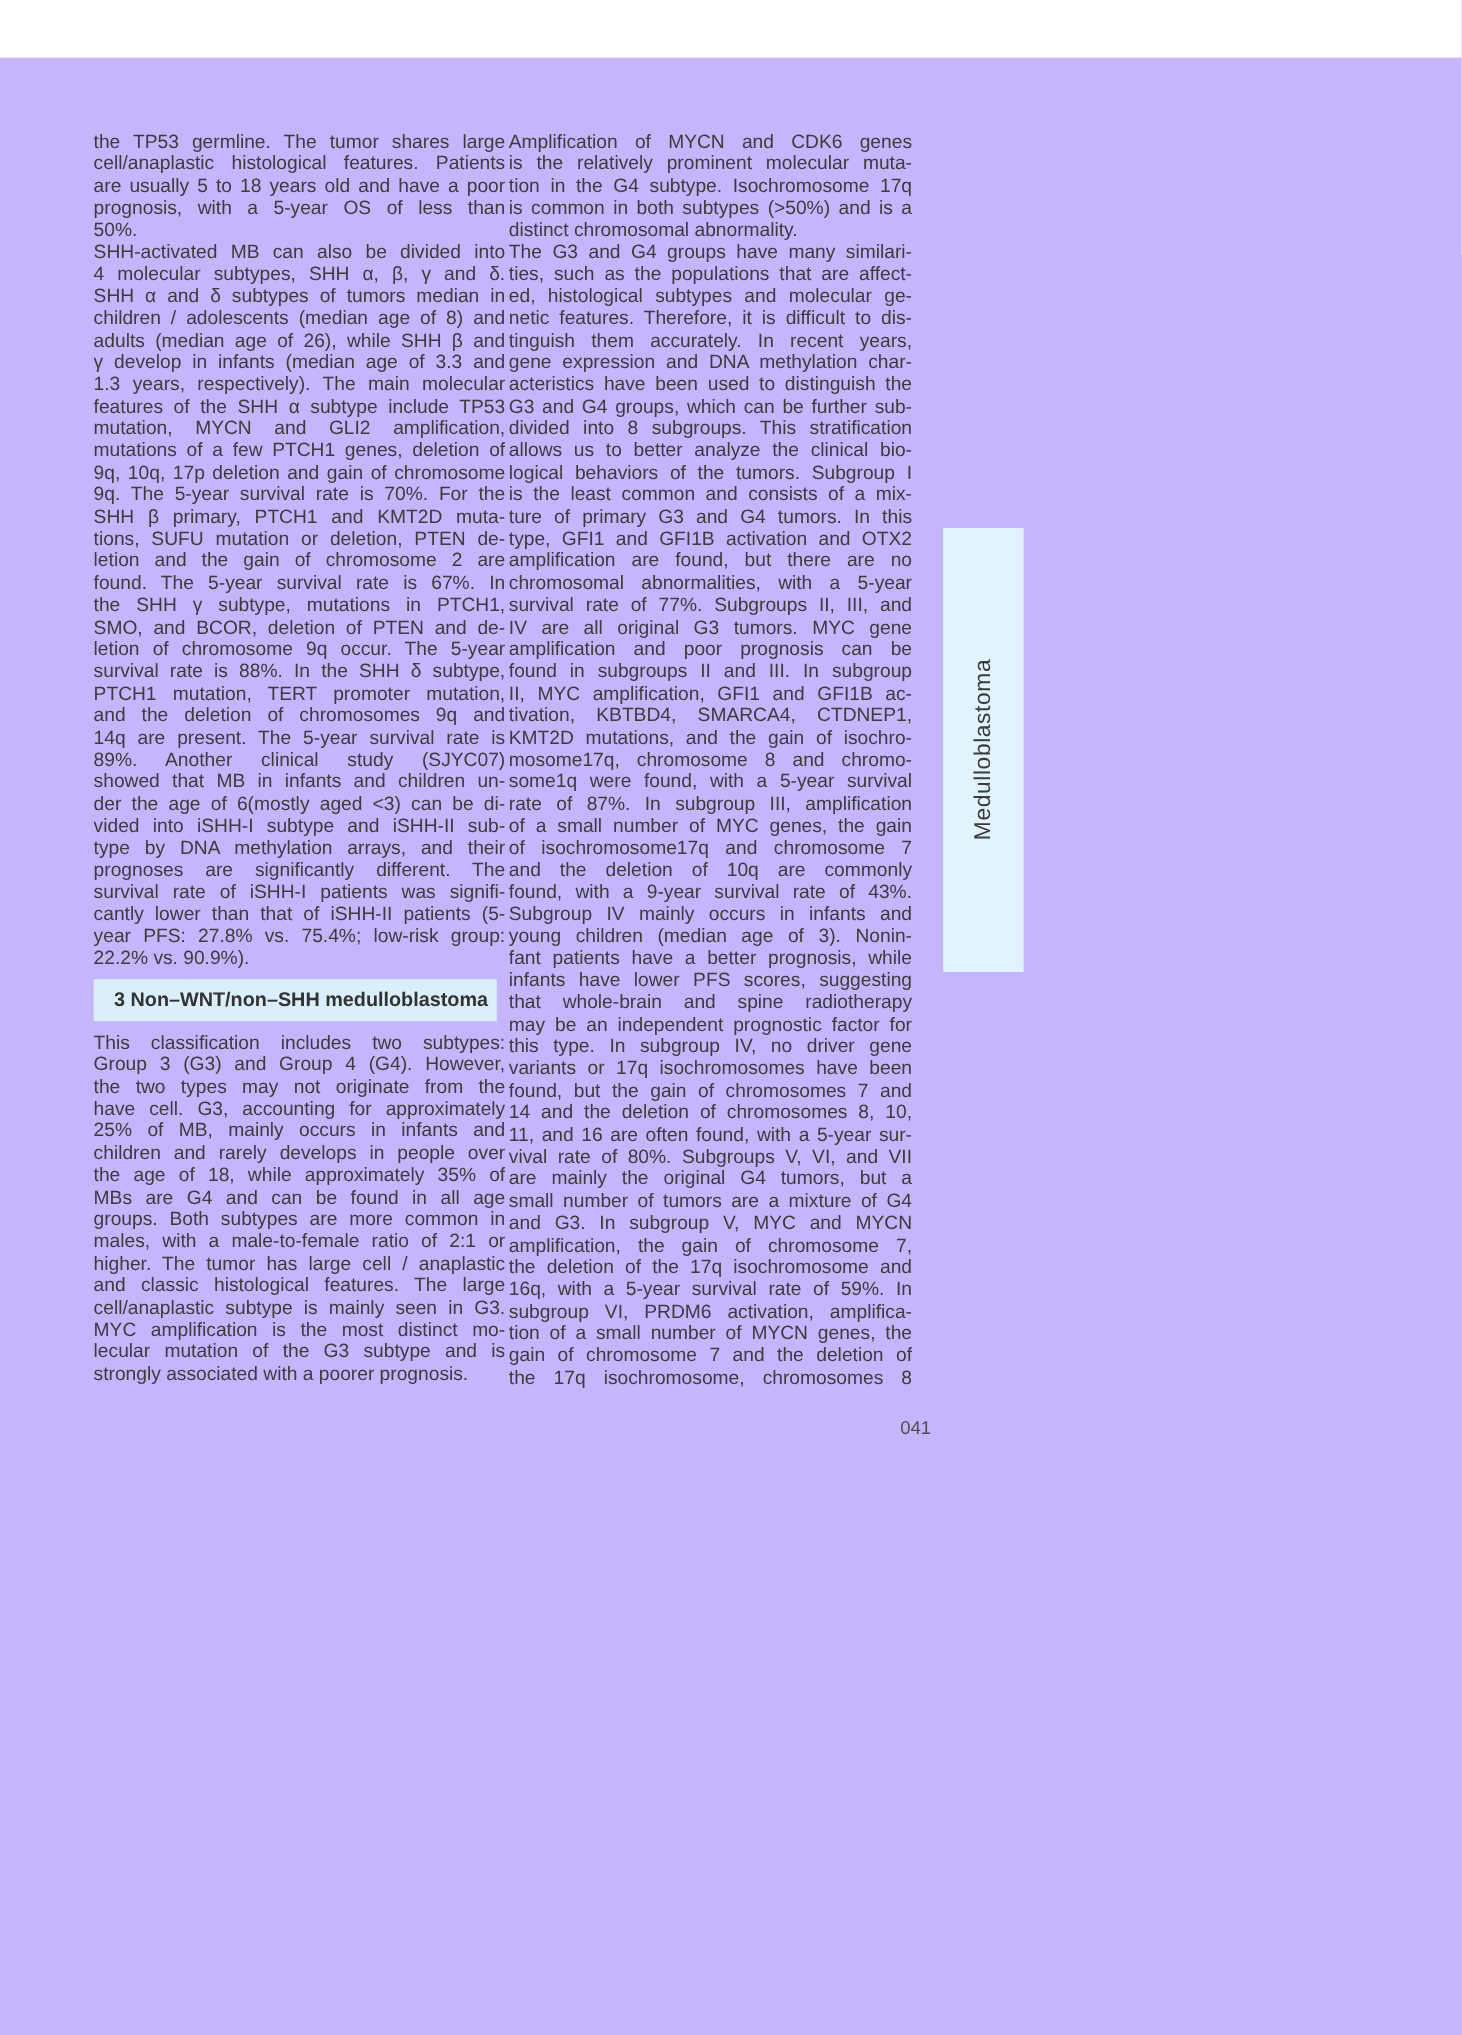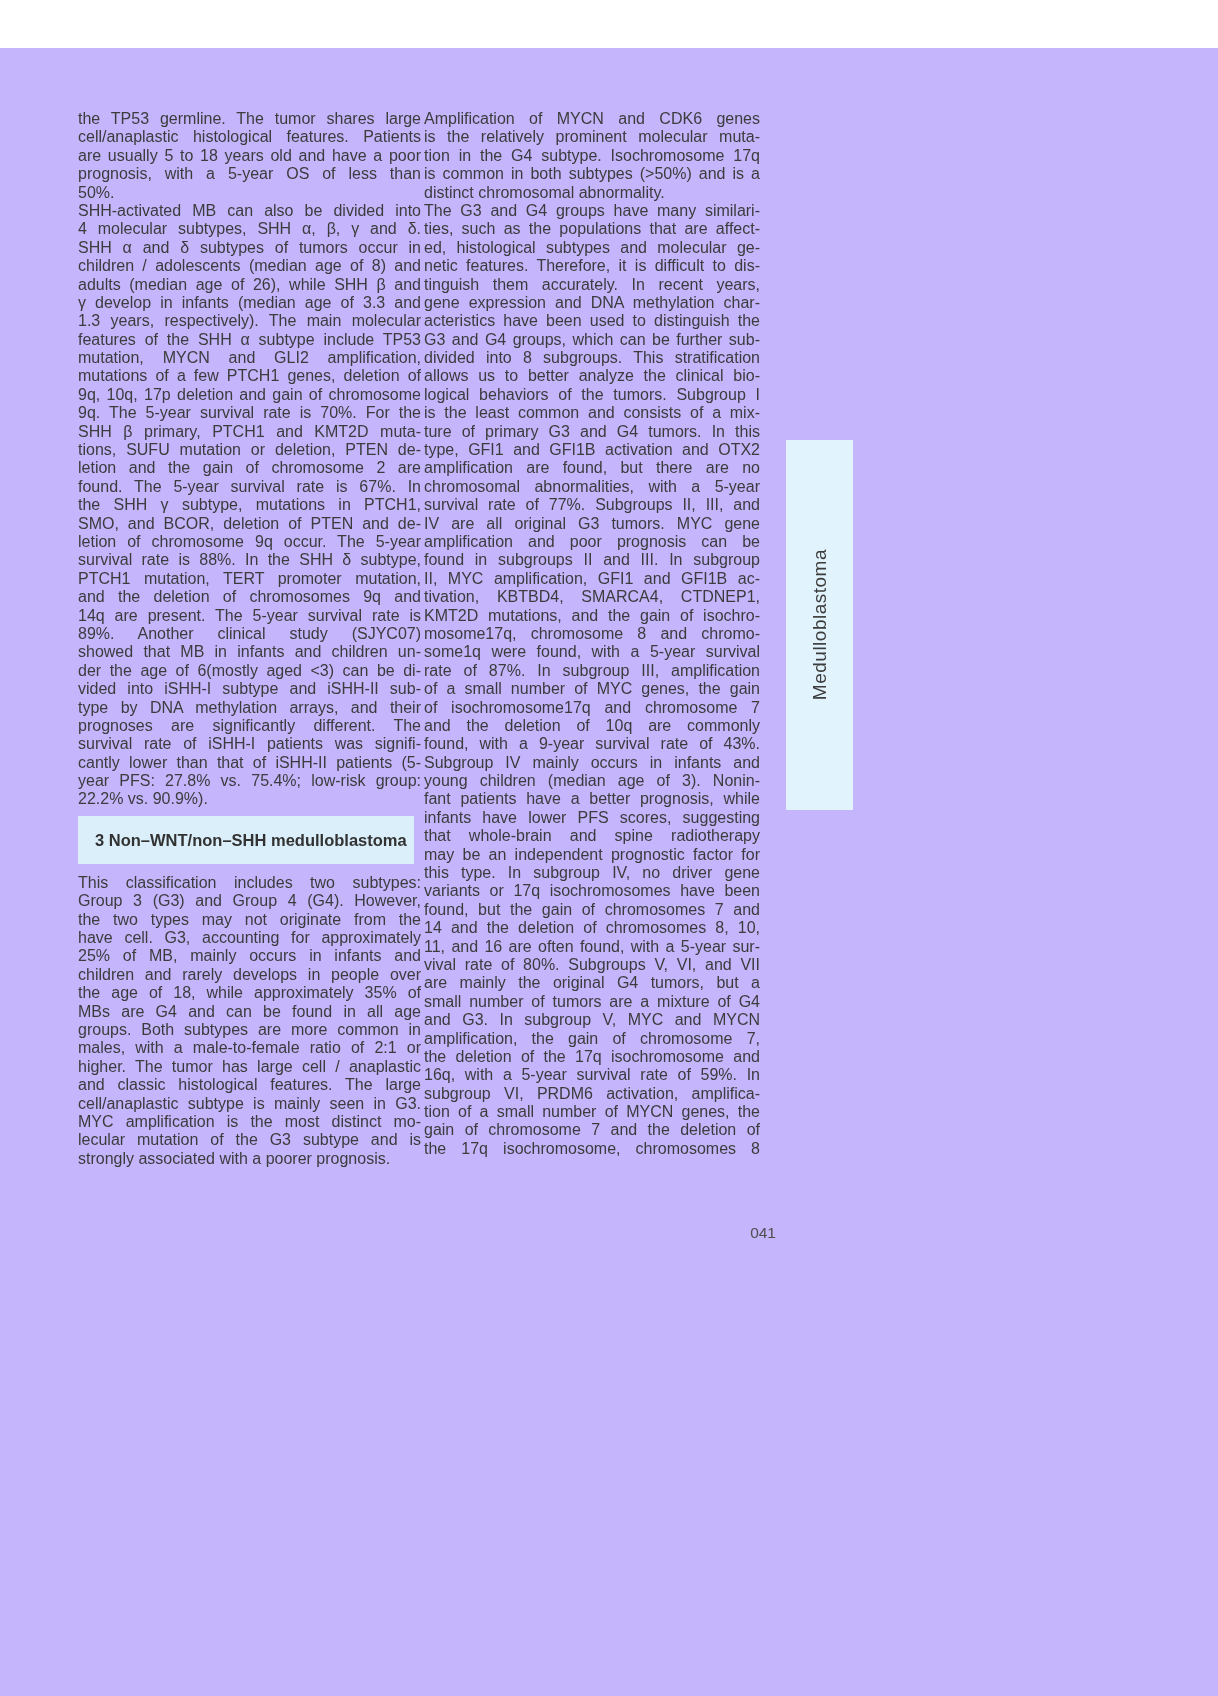--- a/index.html
+++ b/index.html
@@ -25,21 +25,21 @@
   .tl {
     height: 18.4px;
     text-align: justify;
     text-align-last: justify;
     overflow: hidden;
   }
   .tl-last { text-align-last: left; }
   .heading-band {
     margin-top: 7px;
     margin-bottom: 10px;
-    height: 48px;
+    height: 35px;
     width: 336px;
     background: var(--highlight, #daeffa);
     display: flex;
     align-items: center;
   }
   .heading-band span {
     padding-left: 17px;
     font-weight: bold;
     font-size: 16.5px;
     color: #323232;
@@ -60,42 +60,42 @@
     writing-mode: vertical-rl;
     transform: rotate(180deg);
     font-size: 19px;
     letter-spacing: 0.5px;
     color: #3c3c3c;
     white-space: nowrap;
   }
   .page-num {
     position: absolute;
     left: 440px;
-    top: 1176px;
+    top: 1134px;
     width: 336px;
     text-align: right;
     font-size: 15.5px;
     color: #4f4f4f;
   }
 </style>
 </head>
 <body>
 
 <div class="page">
 
   <div class="column column-left">
     <div>
         <div class="tl">the TP53 germline. The tumor shares large</div>
         <div class="tl">cell/anaplastic histological features. Patients</div>
         <div class="tl">are usually 5 to 18 years old and have a poor</div>
         <div class="tl">prognosis, with a 5-year OS of less than</div>
         <div class="tl tl-last">50%.</div>
         <div class="tl">SHH-activated MB can also be divided into</div>
         <div class="tl">4 molecular subtypes, SHH α, β, γ and δ.</div>
-        <div class="tl">SHH α and δ subtypes of tumors occur in</div>
+        <div class="tl">SHH α and δ subtypes of tumors median in</div>
         <div class="tl">children / adolescents (median age of 8) and</div>
         <div class="tl">adults (median age of 26), while SHH β and</div>
         <div class="tl">γ develop in infants (median age of 3.3 and</div>
         <div class="tl">1.3 years, respectively). The main molecular</div>
         <div class="tl">features of the SHH α subtype include TP53</div>
         <div class="tl">mutation, MYCN and GLI2 amplification,</div>
         <div class="tl">mutations of a few PTCH1 genes, deletion of</div>
         <div class="tl">9q, 10q, 17p deletion and gain of chromosome</div>
         <div class="tl">9q. The 5-year survival rate is 70%. For the</div>
         <div class="tl">SHH β primary, PTCH1 and KMT2D muta-</div>

